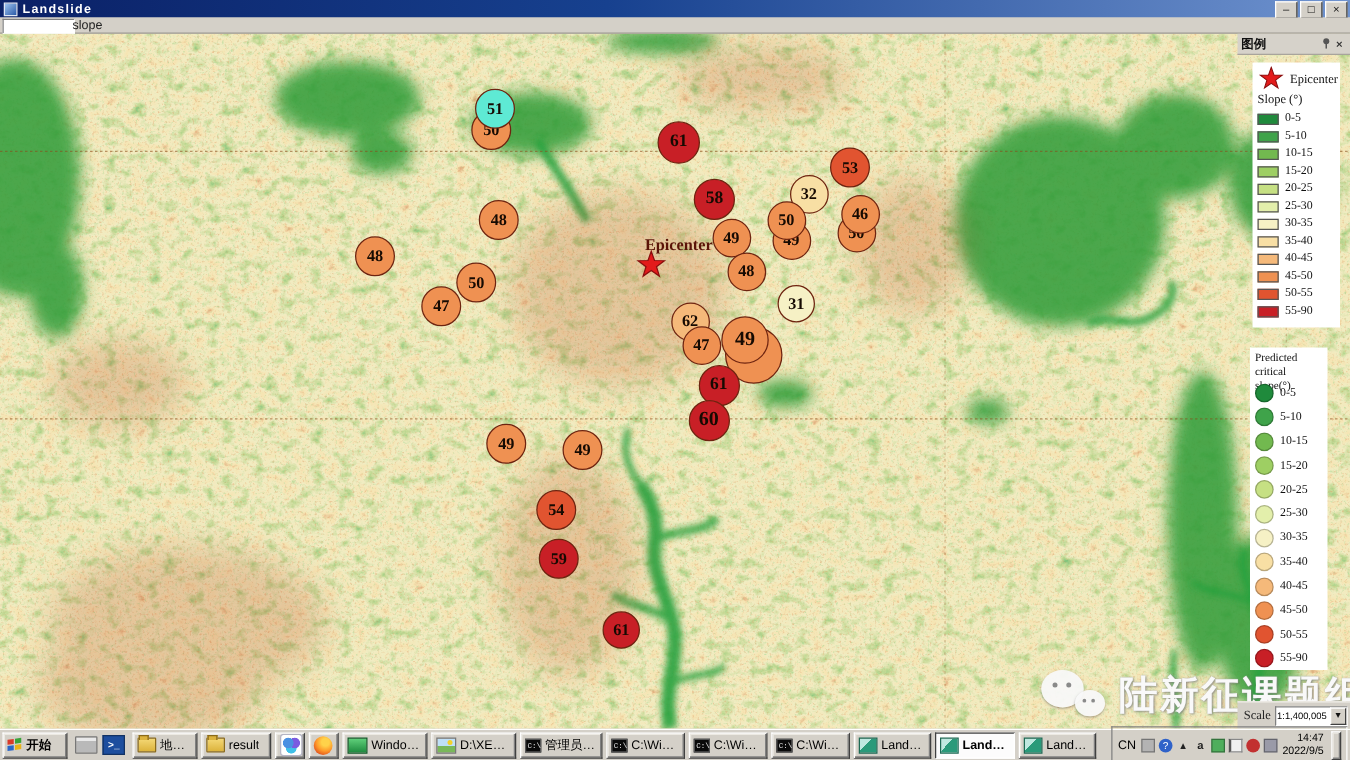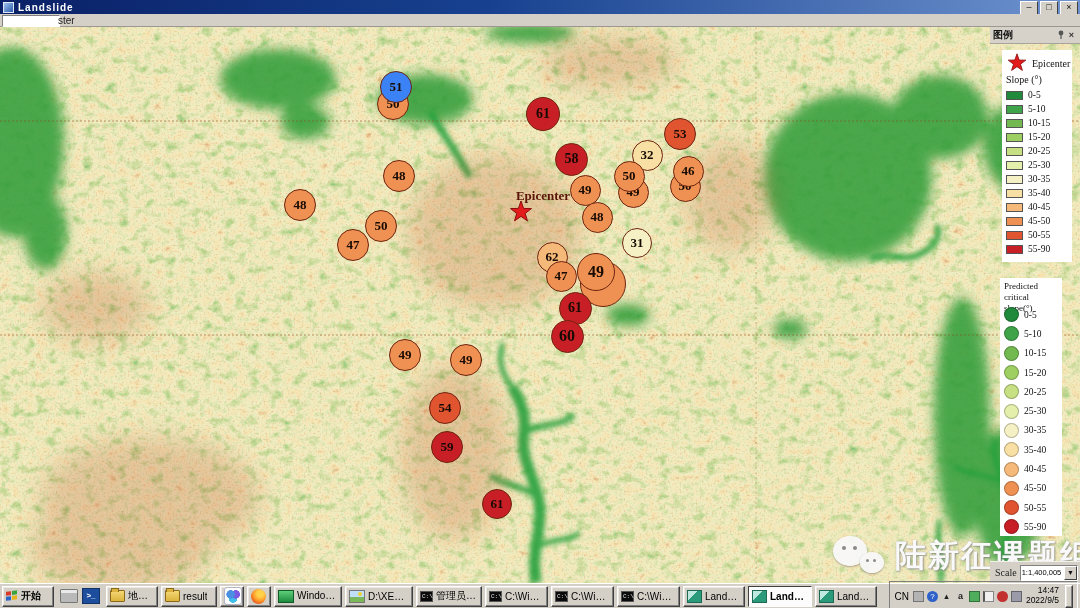--- a/index.html
+++ b/index.html
@@ -117,21 +117,21 @@
     <span class="title-text">Landslide</span>
     <div class="winctl">
       <span>–</span>
       <span>□</span>
       <span>×</span>
     </div>
   </div>
 
   <div class="toolbar">
     <input value="" style="">
-    <span class="tb-text">ster</span>
+    <span class="tb-text">slope</span>
   </div>
 
   <div class="map">
     <svg class="bg" width="1080" height="556" viewBox="0 0 1080 556">
       <defs>
         <filter id="raster" x="0%" y="0%" width="100%" height="100%">
           <feTurbulence type="fractalNoise" baseFrequency="0.085 0.105" numOctaves="4" seed="8" result="n"></feTurbulence>
           <feColorMatrix in="n" type="matrix" values="1 0 0 0 0  1 0 0 0 0  1 0 0 0 0  0 0 0 0 1"></feColorMatrix>
           <feComponentTransfer>
             <feFuncR type="table" tableValues="0.72 0.92 0.88 0.55 0.15"></feFuncR>
@@ -203,21 +203,21 @@
       <g stroke="#8a4a18" stroke-width="1" fill="none">
         <line x1="0" y1="94" x2="1080" y2="94" stroke-dasharray="2 2" opacity="0.55"></line>
         <line x1="0" y1="308" x2="1080" y2="308" stroke-dasharray="2 2" opacity="0.55"></line>
         <line x1="756" y1="0" x2="756" y2="556" stroke-dasharray="2 3" opacity="0.3"></line>
         <line x1="1029" y1="0" x2="1029" y2="556" stroke-dasharray="2 3" opacity="0.3"></line>
       </g>
     </svg>
 
     <div style="position:absolute;left:0;top:0;width:1080px;height:556px;">
         <div class="pt" style="left: 377px; top: 61px; width: 32px; height: 32px; background: rgb(239, 145, 82); font-size: 13px;">50</div>
-        <div class="pt" style="left: 380px; top: 44px; width: 32px; height: 32px; background: #3b82f6; font-size: 13px;">51</div>
+        <div class="pt" style="left: 380px; top: 44px; width: 32px; height: 32px; background: #5eead4; font-size: 13px;">51</div>
         <div class="pt" style="left: 526px; top: 70px; width: 34px; height: 34px; background: rgb(200, 31, 38); font-size: 14px;">61</div>
         <div class="pt" style="left: 664px; top: 91px; width: 32px; height: 32px; background: rgb(225, 84, 48); font-size: 13px;">53</div>
         <div class="pt" style="left: 631.5px; top: 112.5px; width: 31px; height: 31px; background: rgb(248, 223, 164); font-size: 13px;">32</div>
         <div class="pt" style="left: 555px; top: 115.5px; width: 33px; height: 33px; background: rgb(200, 31, 38); font-size: 14px;">58</div>
         <div class="pt" style="left: 669.5px; top: 143.5px; width: 31px; height: 31px; background: rgb(239, 145, 82); font-size: 13px;">50</div>
         <div class="pt" style="left: 672.5px; top: 128.5px; width: 31px; height: 31px; background: rgb(239, 145, 82); font-size: 13px;">46</div>
         <div class="pt" style="left: 383px; top: 133px; width: 32px; height: 32px; background: rgb(239, 145, 82); font-size: 13px;">48</div>
         <div class="pt" style="left: 569.5px; top: 147.5px; width: 31px; height: 31px; background: rgb(239, 145, 82); font-size: 13px;">49</div>
         <div class="pt" style="left: 617.5px; top: 149.5px; width: 31px; height: 31px; background: rgb(239, 145, 82); font-size: 13px;">49</div>
         <div class="pt" style="left: 613.5px; top: 133.5px; width: 31px; height: 31px; background: rgb(239, 145, 82); font-size: 13px;">50</div>

